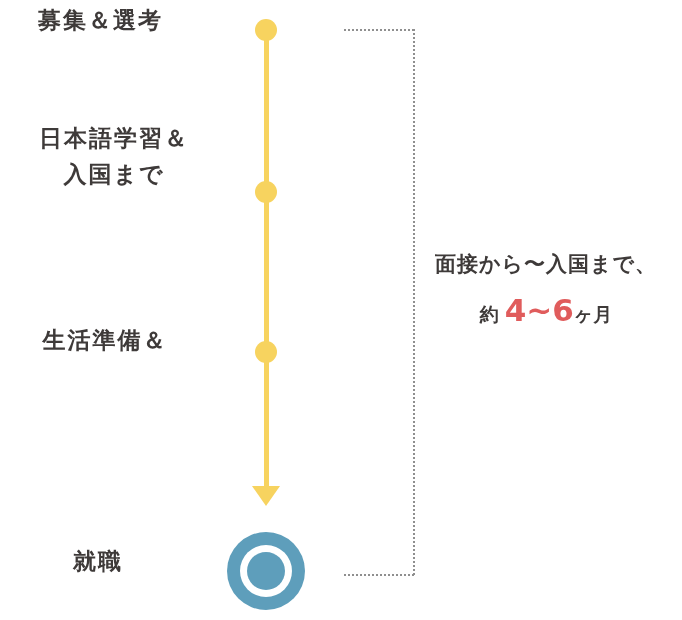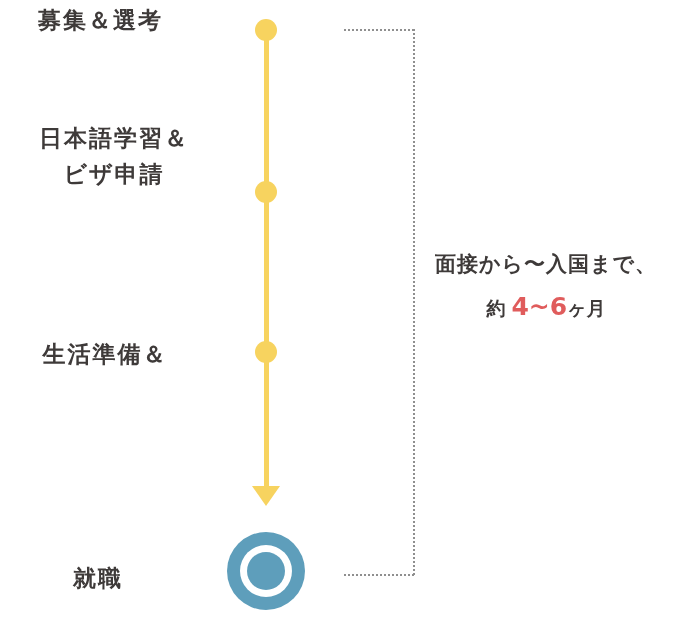--- a/index.html
+++ b/index.html
@@ -24,22 +24,22 @@
     position: absolute;
     color: var(--text-dark, #3E3A39);
     font-weight: 700;
     font-size: 23px;
     line-height: 36px;
     letter-spacing: 2px;
     text-align: center;
   }
   .label-1 { left: 4px;  top: 2px;   width: 160px; text-align: left; padding-left: 6px; box-sizing: border-box; }
   .label-2 { left: 10px; top: 120px; width: 152px; }
-  .label-3 { left: 0px;  top: 336px; width: 154px; }
-  .label-4 { left: 0px;  top: 560px; width: 140px; }
+  .label-3 { left: 0px;  top: 322px; width: 154px; }
+  .label-4 { left: 0px;  top: 543px; width: 140px; }
 
   
   .timeline-line {
     position: absolute;
     left: 236px;
     top: 30px;
     width: 5px;
     height: 460px;
     background: var(--timeline-yellow, #F7D35F);
   }
@@ -137,36 +137,36 @@
   .annotation-line2 {
     margin-top: 14px;
     font-weight: 700;
   }
   .annot-small {
     font-size: 19px;
     color: var(--text-dark, #3E3A39);
   }
   .annot-prefix { margin-right: 6px; }
   .annot-big {
-    font-size: 25px;
+    font-size: 31px;
     color: var(--highlight-red, #E05C5C);
   }
 </style>
 </head>
 <body>
 
 <div class="canvas">
 
   <div class="step-label label-1">
     <div class="label-line">募集＆選考</div>
   </div>
 
   <div class="step-label label-2">
     <div class="label-line">日本語学習＆</div>
-    <div class="label-line">ビザ申請</div>
+    <div class="label-line">入国まで</div>
   </div>
 
   <div class="step-label label-3">
     <div class="label-line">生活準備＆</div>
   </div>
 
   <div class="step-label label-4">
     <div class="label-line">就職</div>
   </div>
 

